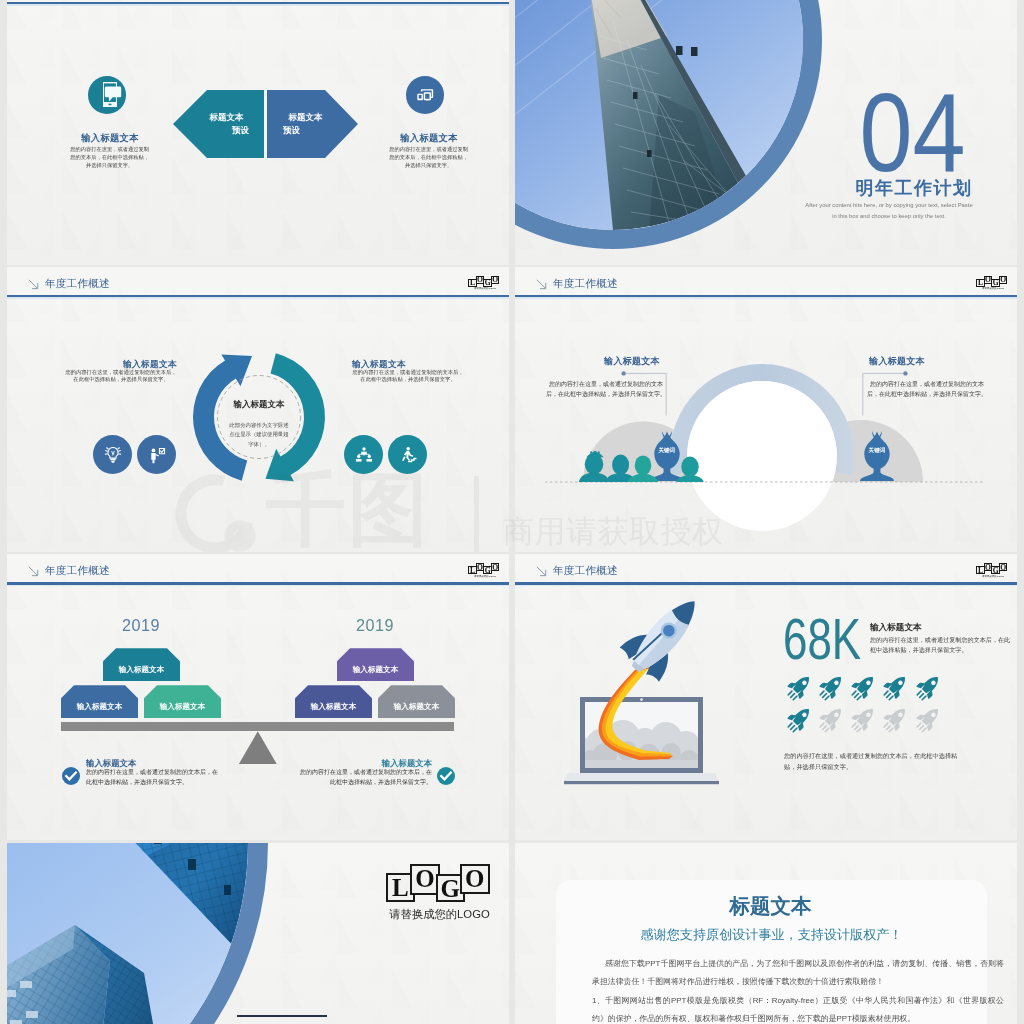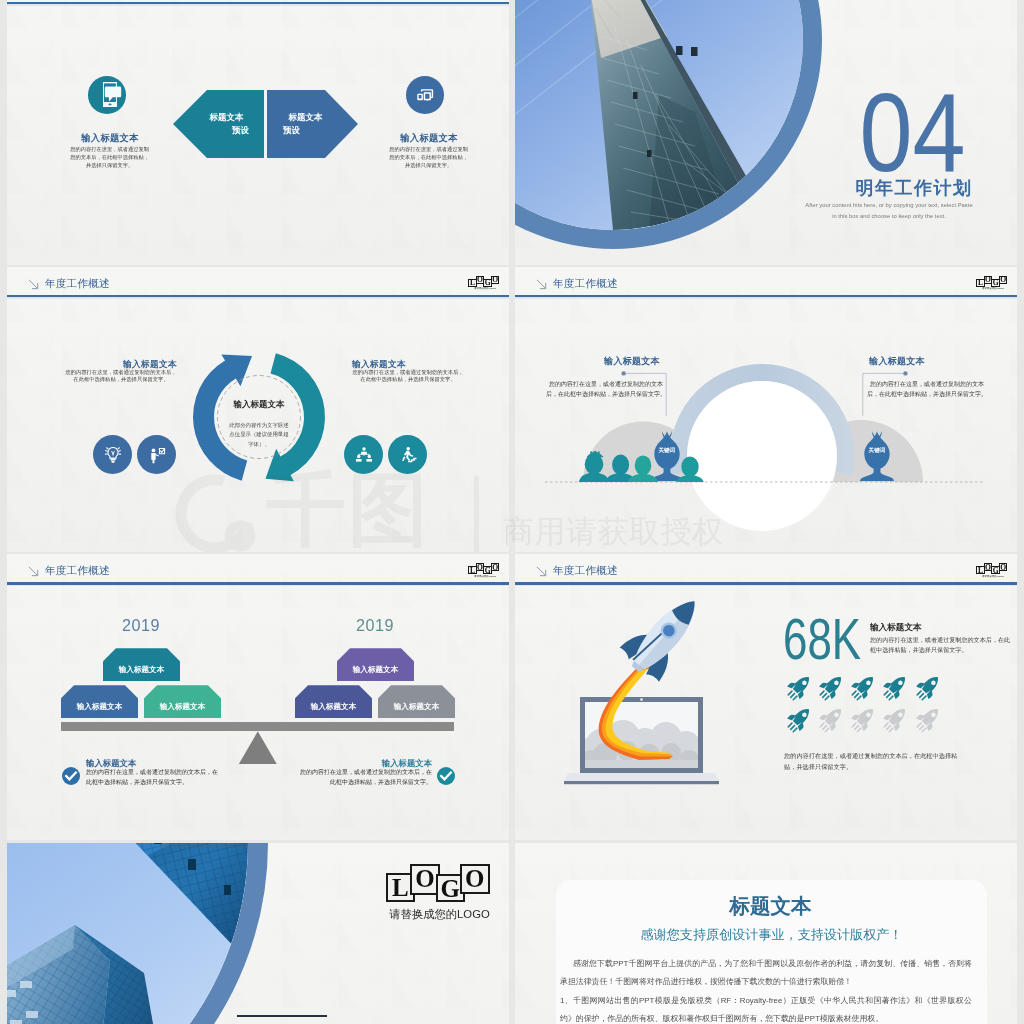--- a/index.html
+++ b/index.html
@@ -44,21 +44,21 @@
      transform:scaleX(.858);transform-origin:50% 50%;}
   .s2-ttl{position:absolute;font-size:19px;font-weight:bold;color:#3d6ca3;letter-spacing:1.5px;}
   .s2-sub{position:absolute;font-size:6.5px;color:#7b7b7b;text-align:center;line-height:1.7;}
   .s5-bar{position:absolute;background:#8a8a8a;}
   
   .s6-num{position:absolute;font-size:45px;color:#2b8ca3;font-weight:300;line-height:1;}
   
   .s8-card{position:absolute;background:#fbfbfb;border-radius:14px;}
   .s8-ttl{position:absolute;font-size:17px;font-weight:bold;color:#2f6b93;}
   .s8-sub{position:absolute;font-size:11px;font-weight:normal;color:#2e7fa0;}
-  .s8-p{position:absolute;font-size:7.6px;color:#4f4f4f;line-height:2.35;text-align:justify;}
+  .s8-p{position:absolute;font-size:7.6px;color:#4f4f4f;line-height:2.35;text-align:justify;margin-left:32px;}
 </style>
 </head>
 <body>
 
 <div id="page">
 
   <div class="slide" style="left:7px;top:-26px;width:502px;height:291px;">
     <div class="hdr">
 
       <div class="rule"></div>

